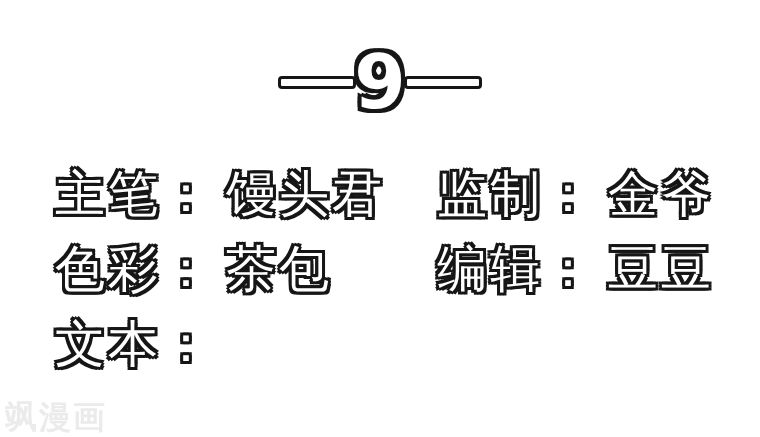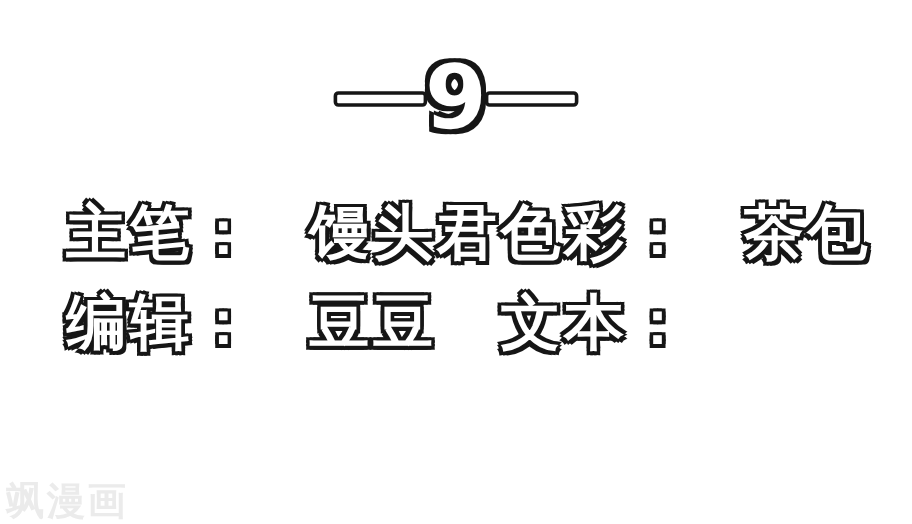--- a/index.html
+++ b/index.html
@@ -59,31 +59,30 @@
     display: grid;
     grid-template-columns: auto auto;
     justify-content: space-between;
     row-gap: 20px;
   }
   .credit-cell {
     display: flex;
     align-items: baseline;
     white-space: nowrap;
     font-size: 50px;
-    font-weight: 700;
+    font-weight: 400;
     line-height: 55px;
     letter-spacing: 3px;
     color: #ffffff;
     text-shadow:
       -3px -3px 0 #161616,  0 -3px 0 #161616,  3px -3px 0 #161616,
       -3px  0   0 #161616,  3px  0   0 #161616,
       -3px  3px 0 #161616,  0  3px 0 #161616,  3px  3px 0 #161616,
       -2px -2px 0 #161616,  2px -2px 0 #161616,
       -2px  2px 0 #161616,  2px  2px 0 #161616;
-    gap: 32px;
   }
   .credit-name {
     margin-left: 12px;
   }
 
   
   .watermark {
     position: absolute;
     left: 5px;
     bottom: 4px;
@@ -104,20 +103,24 @@
     <span class="chapter-num">9</span>
     <span class="dash-bar"></span>
   </div>
 
   <div class="credits">
 
     <div class="credit-cell">
       <span class="credit-label">主笔：</span>
       <span class="credit-name">馒头君</span>
     </div>
+    <div class="credit-cell">
+      <span class="credit-label">监制：</span>
+      <span class="credit-name">金爷</span>
+    </div>
 
     <div class="credit-cell">
       <span class="credit-label">色彩：</span>
       <span class="credit-name">茶包</span>
     </div>
 
     <div class="credit-cell">
       <span class="credit-label">编辑：</span>
       <span class="credit-name">豆豆</span>
     </div>

